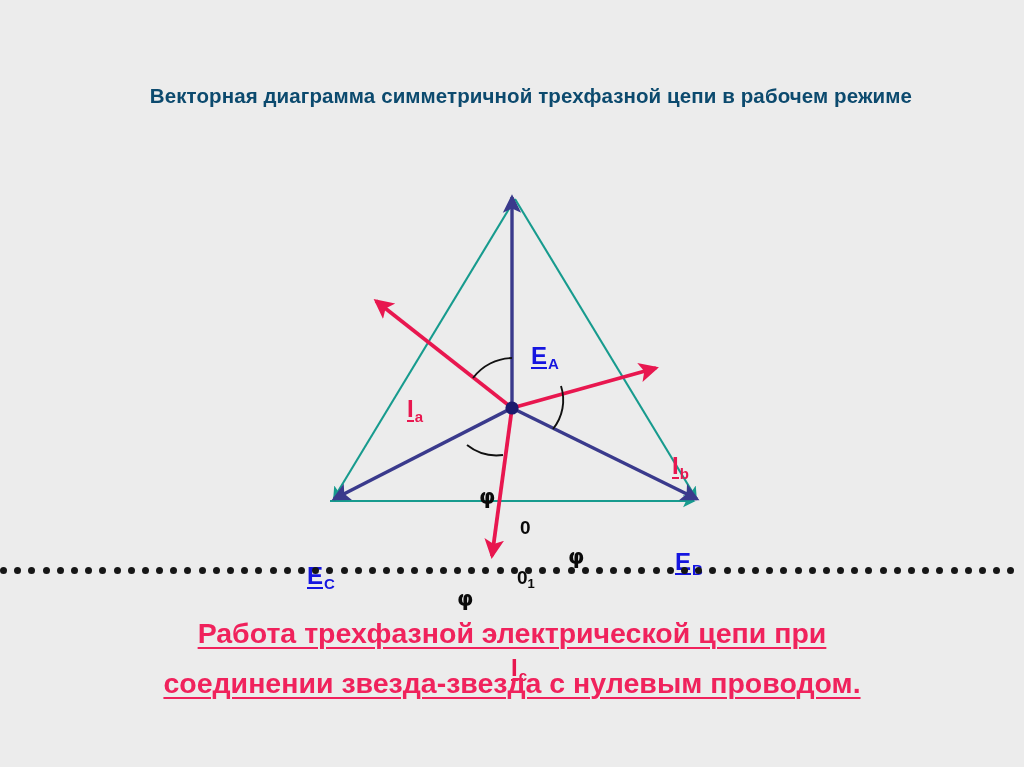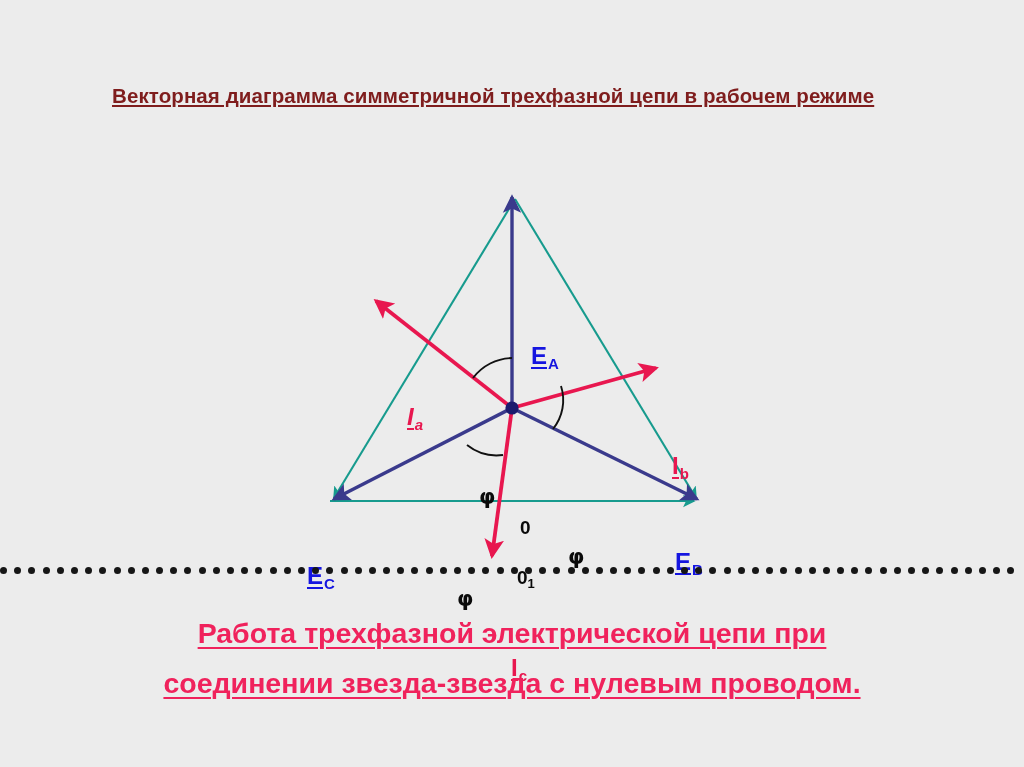--- a/index.html
+++ b/index.html
@@ -19,27 +19,26 @@
     left: 0; top: 0;
     width: 1024px;
     height: 767px;
     background: #ececec;
   }
   #title {
     position: absolute;
     left: 112px;
     top: 82px;
     width: 800px;
-    text-align: left;
+    text-align: right;
     font-size: 20.5px;
     font-weight: bold;
     line-height: 28px;
-    color: #7f1d1d;
+    color: #0c4a6e;
     letter-spacing: 0.1px;
-    text-decoration: underline;
   }
   #diagram {
     position: absolute;
     left: 0;
     top: 150px;
     width: 1024px;
     height: 420px;
   }
   #divider {
     position: absolute;
@@ -168,21 +167,21 @@
     </div>
     
     <div class="vlabel emf" style="left:675px; top:401px;">
       <span class="main">E</span><span class="sub">B</span>
     </div>
     
     <div class="vlabel emf" style="left:307px; top:415px;">
       <span class="main">E</span><span class="sub">C</span>
     </div>
     
-    <div class="vlabel cur" style="left:407px; top:256px;font-style:italic;">
+    <div class="vlabel cur" style="left:407px; top:248px;">
       <span class="main">I</span><span class="sub">a</span>
     </div>
     
     <div class="vlabel cur" style="left:632px; top:305px;margin-left:40px;">
       <span class="main">I</span><span class="sub">b</span>
     </div>
     
     <div class="vlabel cur" style="left:511px; top:507px;">
       <span class="main">I</span><span class="sub">c</span>
     </div>

